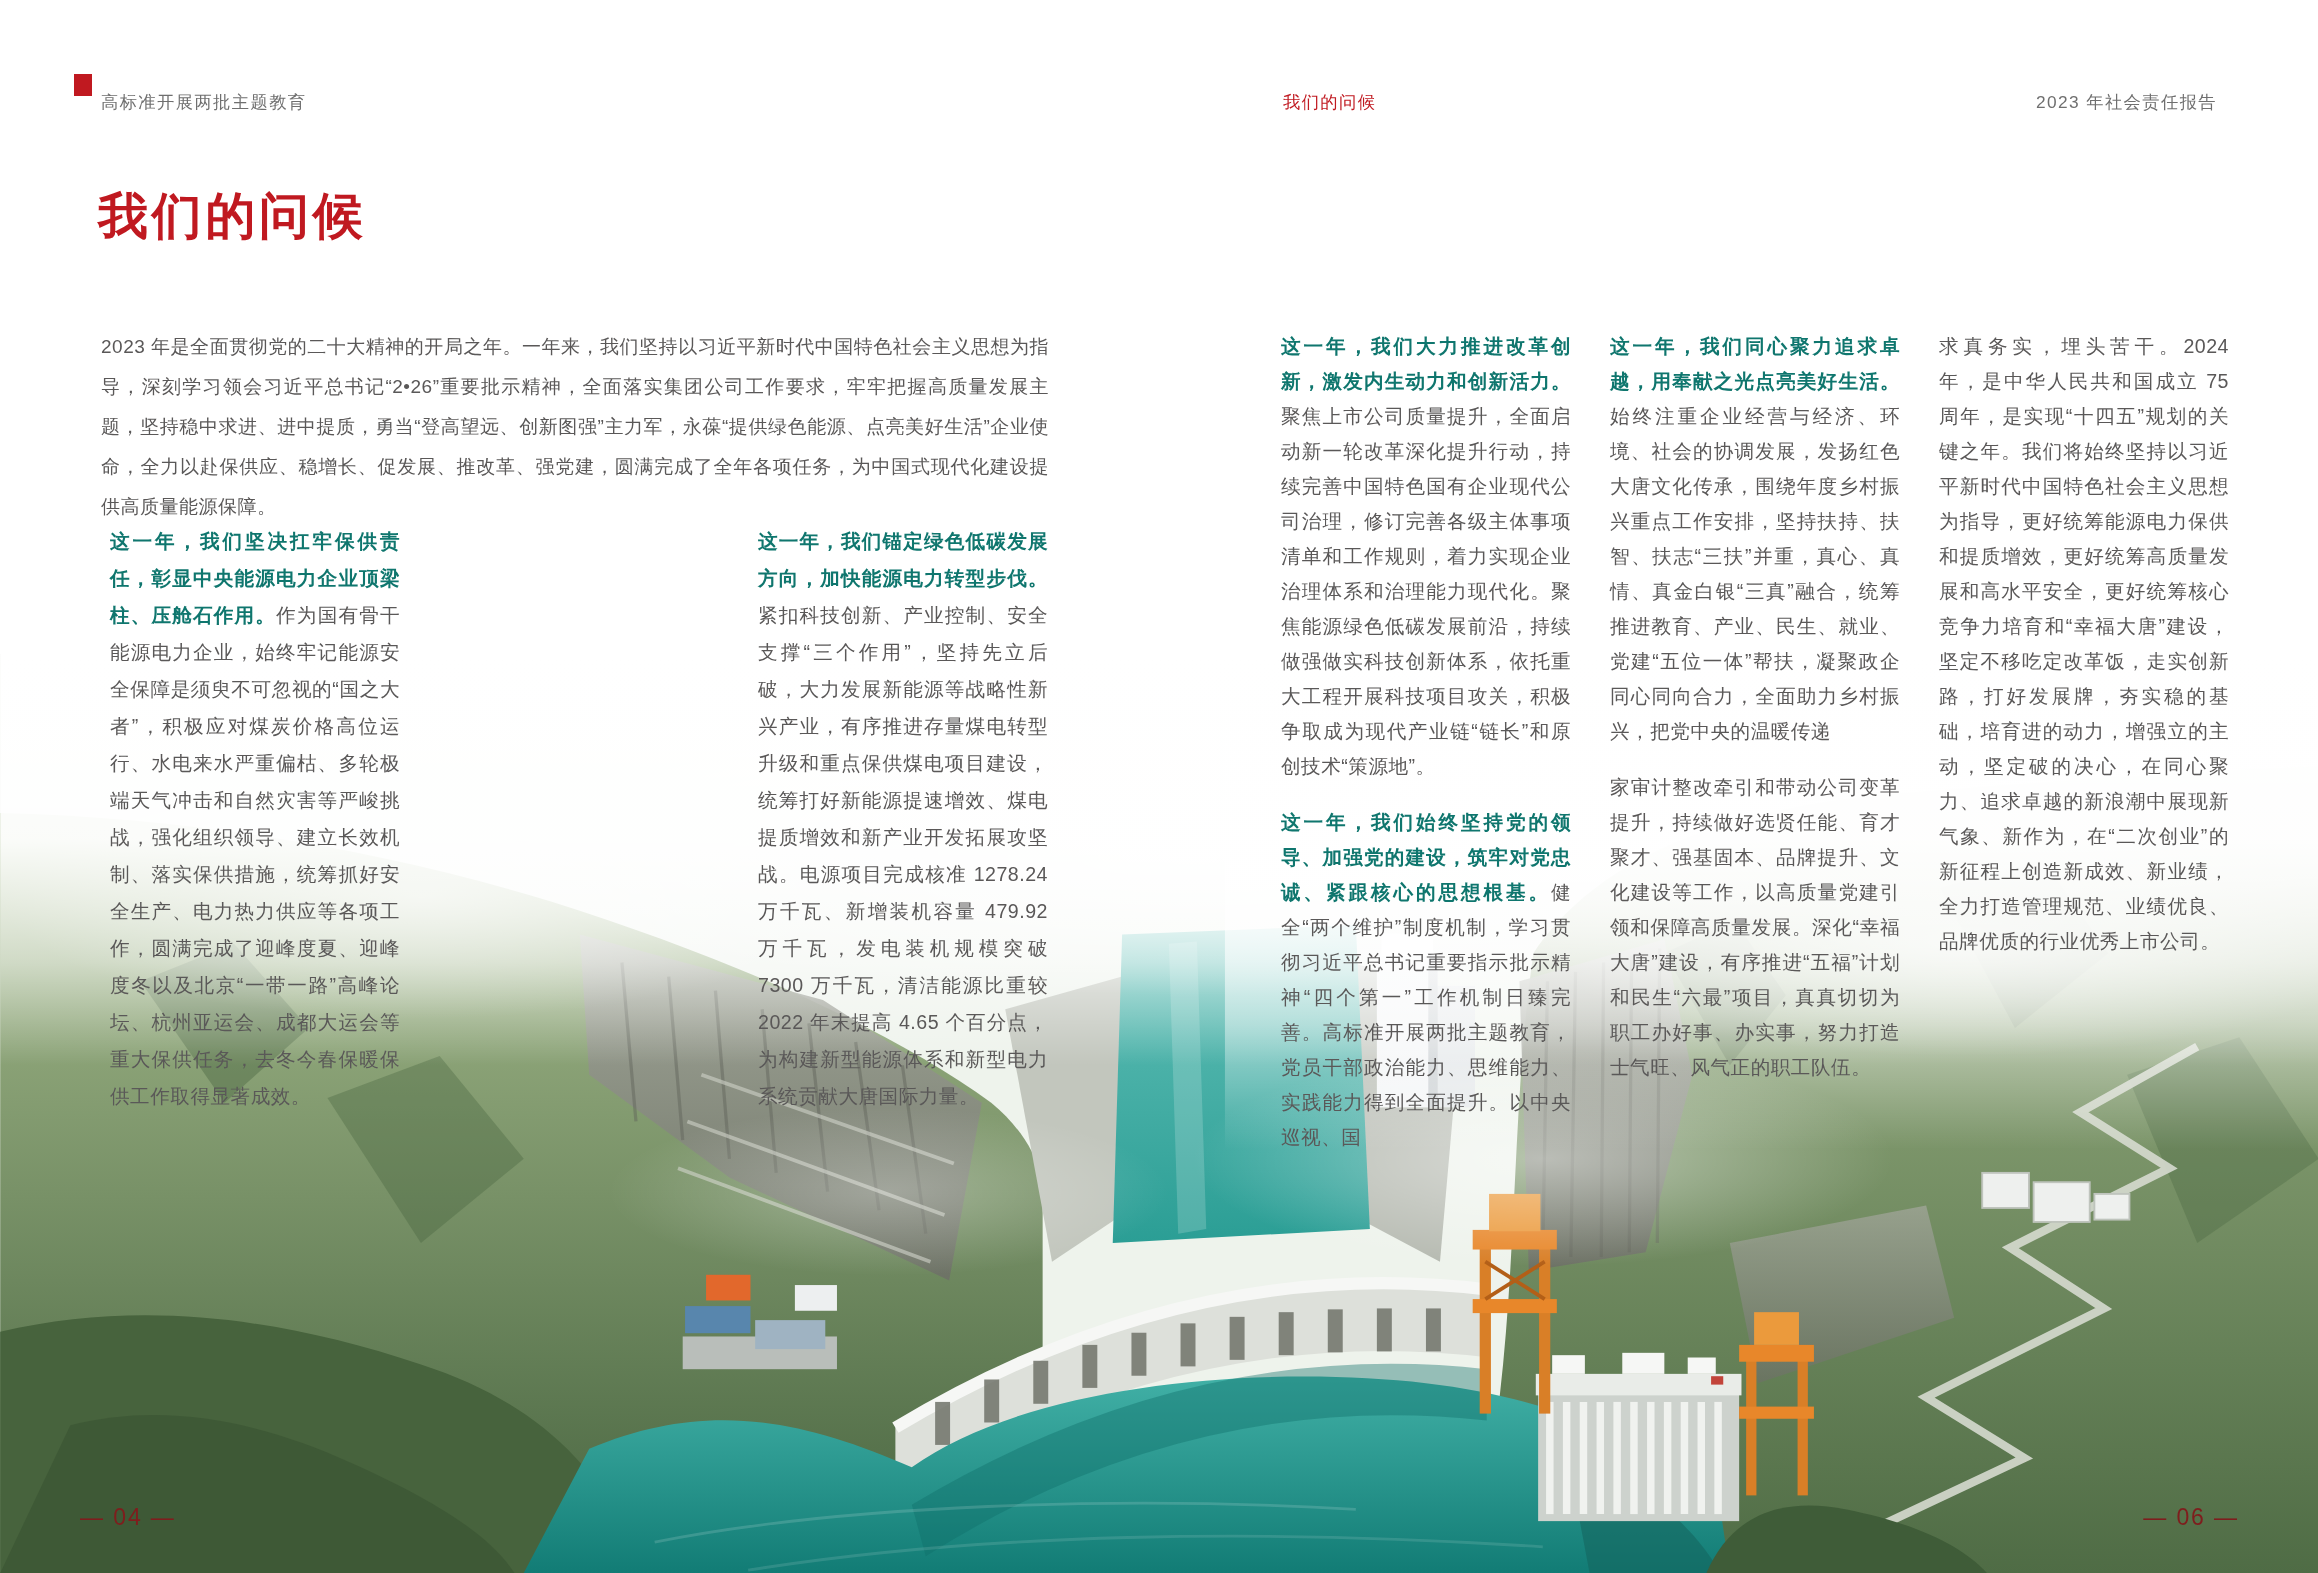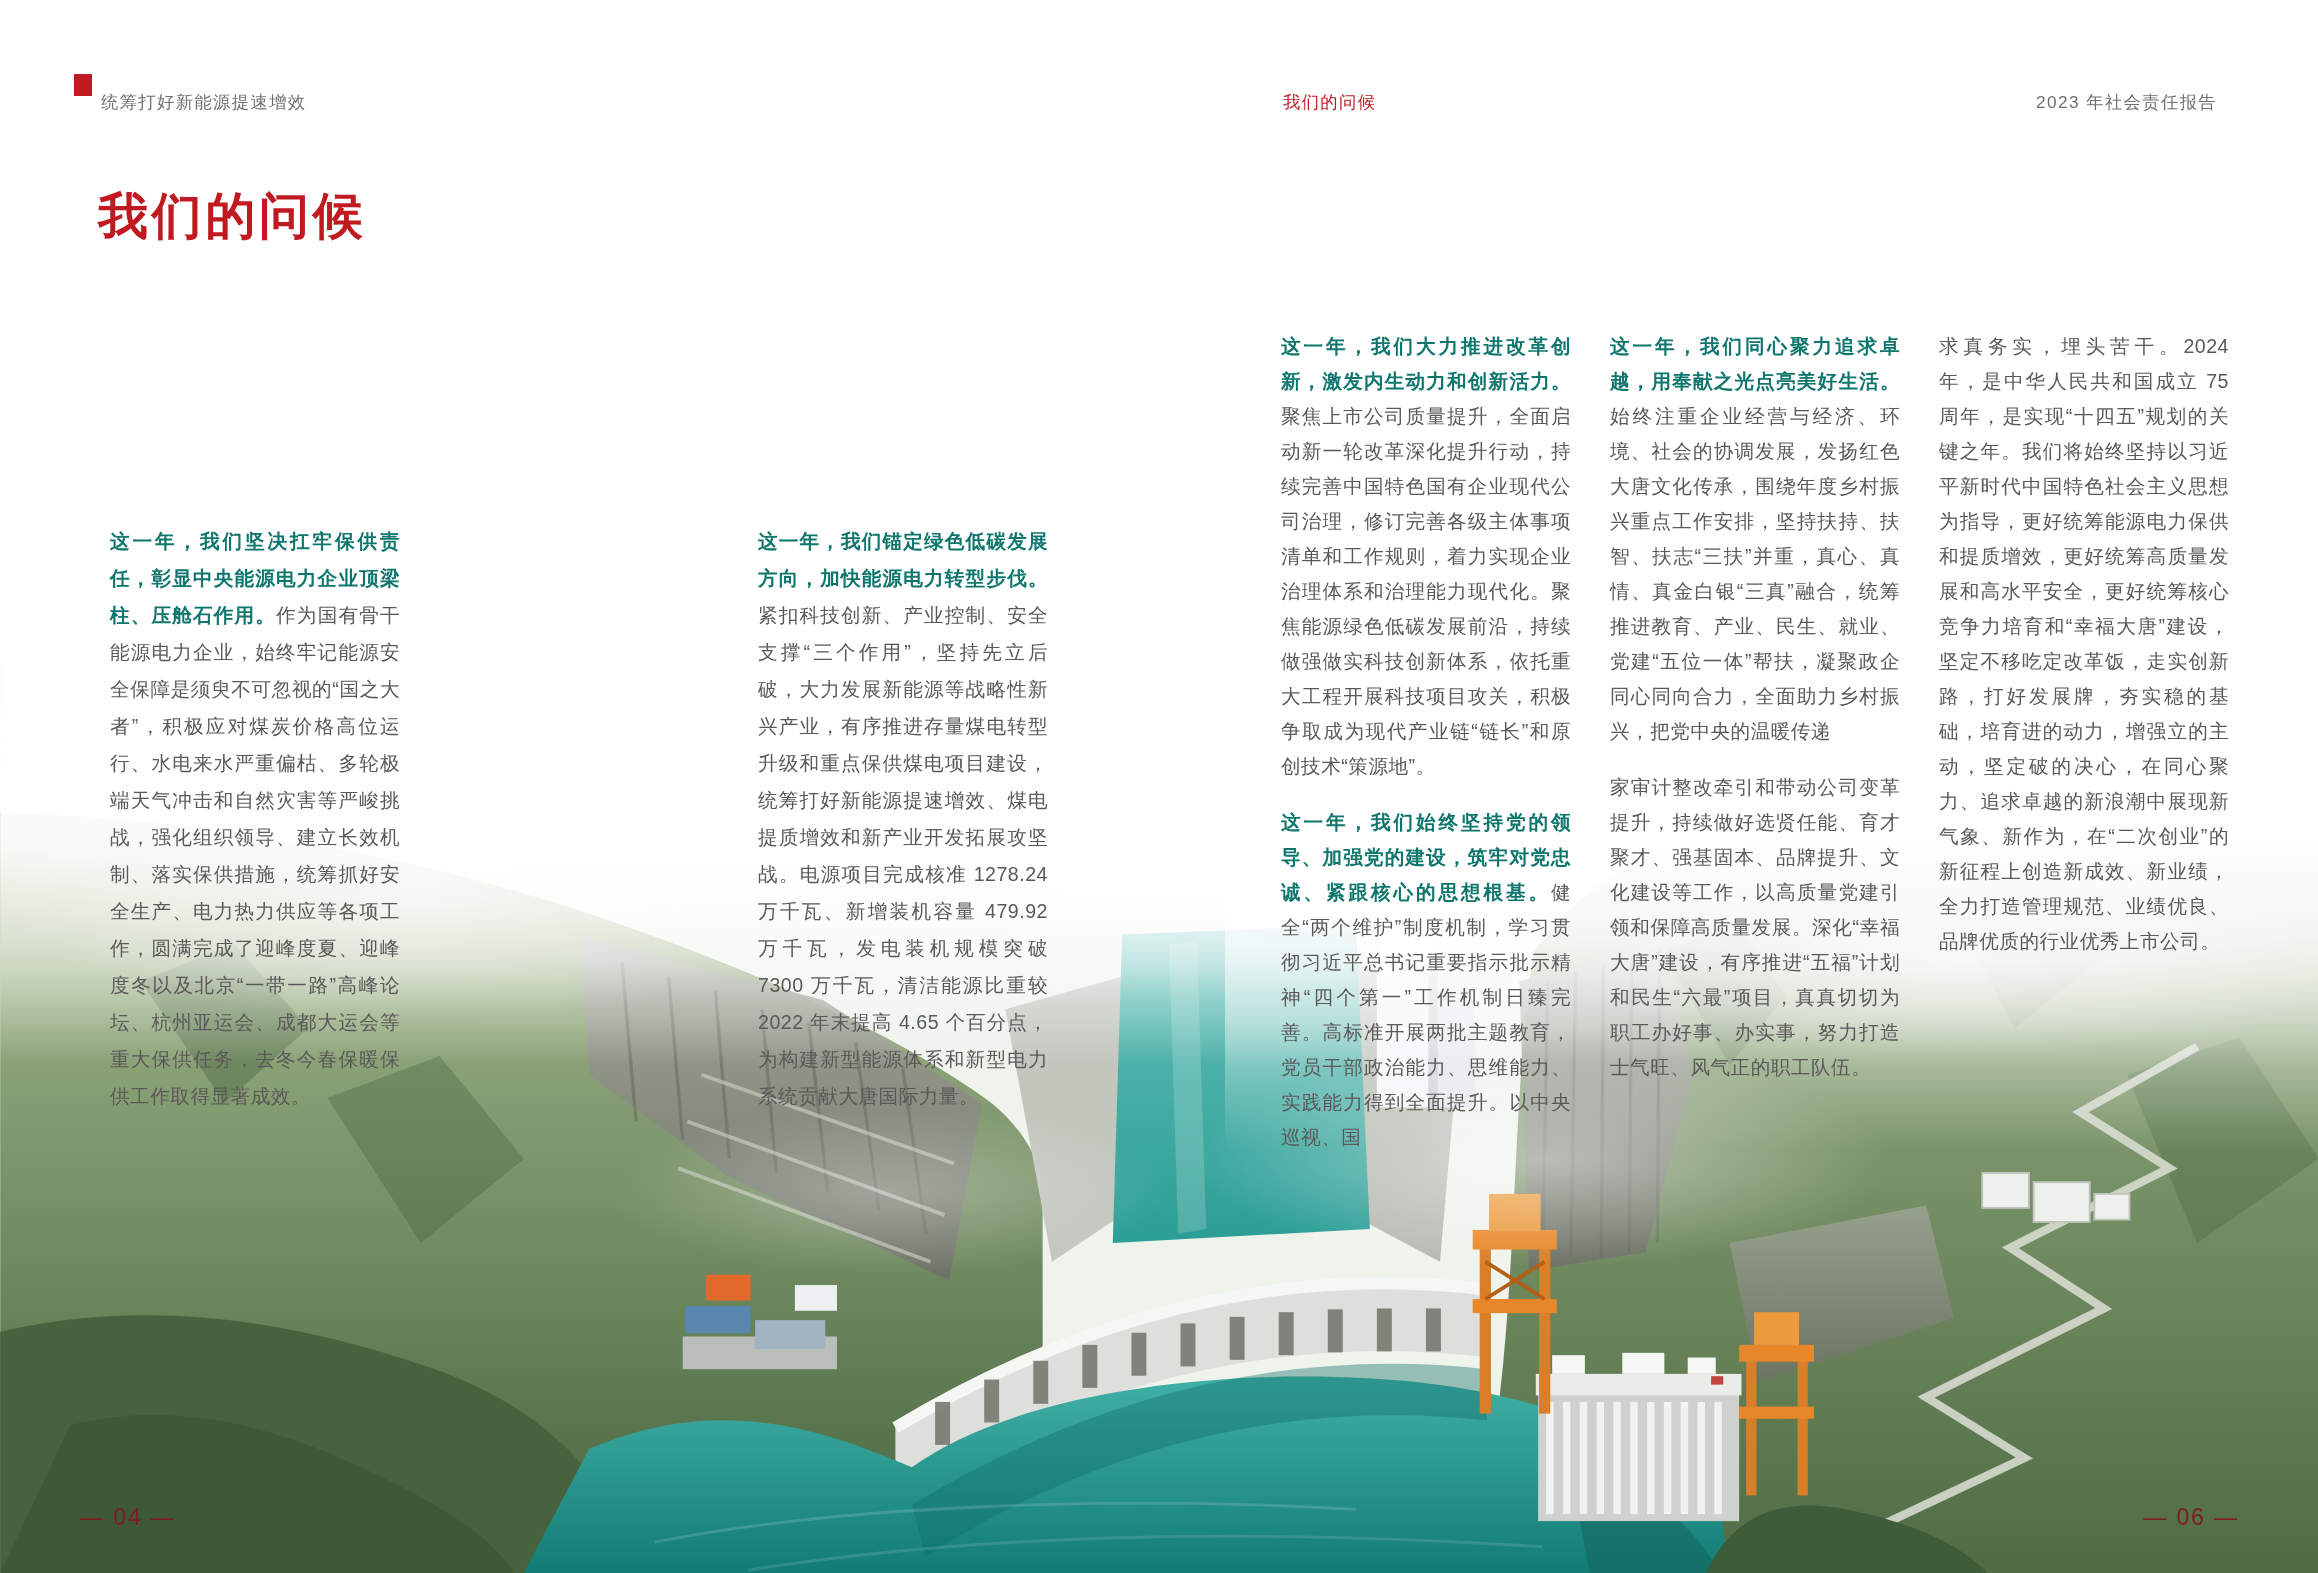--- a/index.html
+++ b/index.html
@@ -239,26 +239,27 @@
       </g>
       <rect x="0" y="0" width="4960" height="880" fill="url(#gFade)"></rect>
       <rect x="2620" y="0" width="2340" height="1060" fill="url(#gFade)" opacity="0.8"></rect>
     </svg>
   </div>
 
   <div class="text-layer">
 
     <div class="chapter-tab"></div>
 
-    <div class="hdr hdr-left">统筹打好新能源提速增效</div>
+    <div class="hdr hdr-left">高标准开展两批主题教育</div>
     <div class="hdr hdr-center">我们的问候</div>
     <div class="hdr hdr-right">2023 年社会责任报告</div>
 
     <div class="page-title">我们的问候</div>
 
+    <div class="intro">2023 年是全面贯彻党的二十大精神的开局之年。一年来，我们坚持以习近平新时代中国特色社会主义思想为指导，深刻学习领会习近平总书记“2•26”重要批示精神，全面落实集团公司工作要求，牢牢把握高质量发展主题，坚持稳中求进、进中提质，勇当“登高望远、创新图强”主力军，永葆“提供绿色能源、点亮美好生活”企业使命，全力以赴保供应、稳增长、促发展、推改革、强党建，圆满完成了全年各项任务，为中国式现代化建设提供高质量能源保障。</div>
 
     <div class="col col-left c1">
       <p><span class="lead">这一年，我们坚决扛牢保供责任，彰显中央能源电力企业顶梁柱、压舱石作用。</span><span>作为国有骨干能源电力企业，始终牢记能源安全保障是须臾不可忽视的“国之大者”，积极应对煤炭价格高位运行、水电来水严重偏枯、多轮极端天气冲击和自然灾害等严峻挑战，强化组织领导、建立长效机制、落实保供措施，统筹抓好安全生产、电力热力供应等各项工作，圆满完成了迎峰度夏、迎峰度冬以及北京“一带一路”高峰论坛、杭州亚运会、成都大运会等重大保供任务，去冬今春保暖保供工作取得显著成效。</span></p>
     </div>
     <div class="col col-left c3">
       <p><span class="lead">这一年，我们锚定绿色低碳发展方向，加快能源电力转型步伐。</span><span>紧扣科技创新、产业控制、安全支撑“三个作用”，坚持先立后破，大力发展新能源等战略性新兴产业，有序推进存量煤电转型升级和重点保供煤电项目建设，统筹打好新能源提速增效、煤电提质增效和新产业开发拓展攻坚战。电源项目完成核准 1278.24 万千瓦、新增装机容量 479.92 万千瓦，发电装机规模突破 7300 万千瓦，清洁能源比重较 2022 年末提高 4.65 个百分点，为构建新型能源体系和新型电力系统贡献大唐国际力量。</span></p>
     </div>
 
     <div class="col col-right c4">
       <p><span class="lead">这一年，我们大力推进改革创新，激发内生动力和创新活力。</span><span>聚焦上市公司质量提升，全面启动新一轮改革深化提升行动，持续完善中国特色国有企业现代公司治理，修订完善各级主体事项清单和工作规则，着力实现企业治理体系和治理能力现代化。聚焦能源绿色低碳发展前沿，持续做强做实科技创新体系，依托重大工程开展科技项目攻关，积极争取成为现代产业链“链长”和原创技术“策源地”。</span></p>

